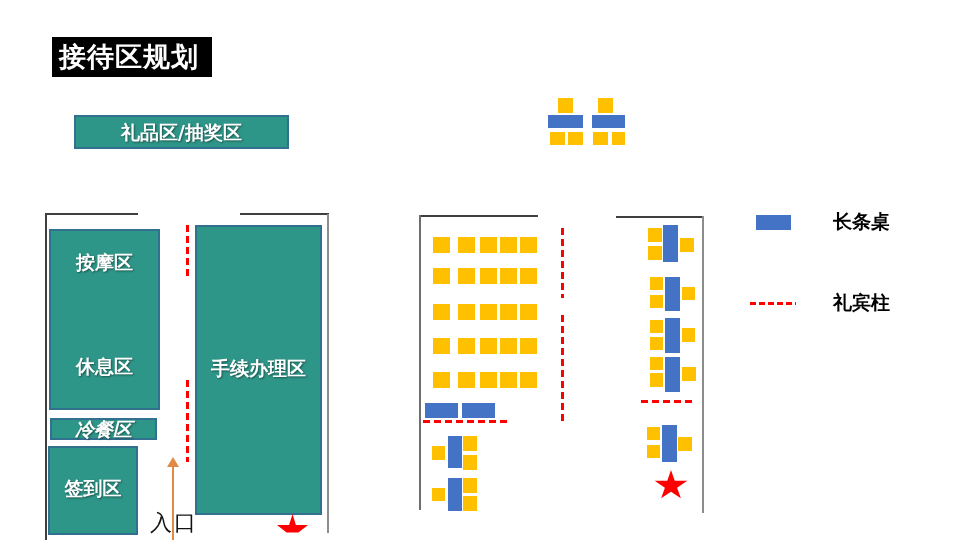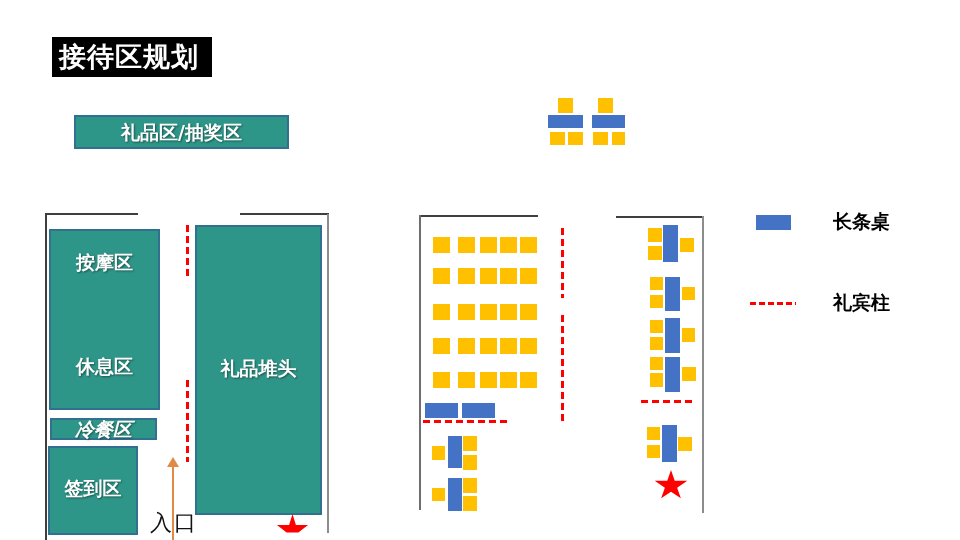--- a/index.html
+++ b/index.html
@@ -67,21 +67,21 @@
         <div class="zone-label" style="top: 20px;">按摩区</div>
         <div class="zone-label" style="top: 77px; margin-top: 47px;">休息区</div>
       </div>
       <div class="zone" style="left: 50px; top: 418px; width: 107px; height: 22px; font-style: italic;">
         <div class="zone-label" style="top: -2px;">冷餐区</div>
       </div>
       <div class="zone" style="left: 48px; top: 446px; width: 90px; height: 89px;">
         <div class="zone-label" style="top: 29px;">签到区</div>
       </div>
       <div class="zone" style="left: 195px; top: 225px; width: 127px; height: 290px;">
-        <div class="zone-label" style="top: 130px;">礼品堆头</div>
+        <div class="zone-label" style="top: 130px;">手续办理区</div>
       </div>
       <div class="wall wall-dark" style="left: 45px; top: 213px; width: 93px; height: 2px;"></div>
       <div class="wall wall-dark" style="left: 240px; top: 213px; width: 89px; height: 2px;"></div>
       <div class="wall wall-dark" style="left: 45px; top: 213px; width: 2px; height: 327px;"></div>
       <div class="wall wall-gray" style="left: 327px; top: 214px; width: 2px; height: 319px;"></div>
       <div class="wall wall-dark" style="left: 419px; top: 215px; width: 119px; height: 2px;"></div>
       <div class="wall wall-dark" style="left: 616px; top: 216px; width: 87px; height: 2px;"></div>
       <div class="wall wall-mid" style="left: 419px; top: 215px; width: 2px; height: 295px;"></div>
       <div class="wall wall-gray" style="left: 702px; top: 216px; width: 2px; height: 297px;"></div>
       <div class="dash-v" style="left: 186px; top: 225px; height: 53px;"></div>

